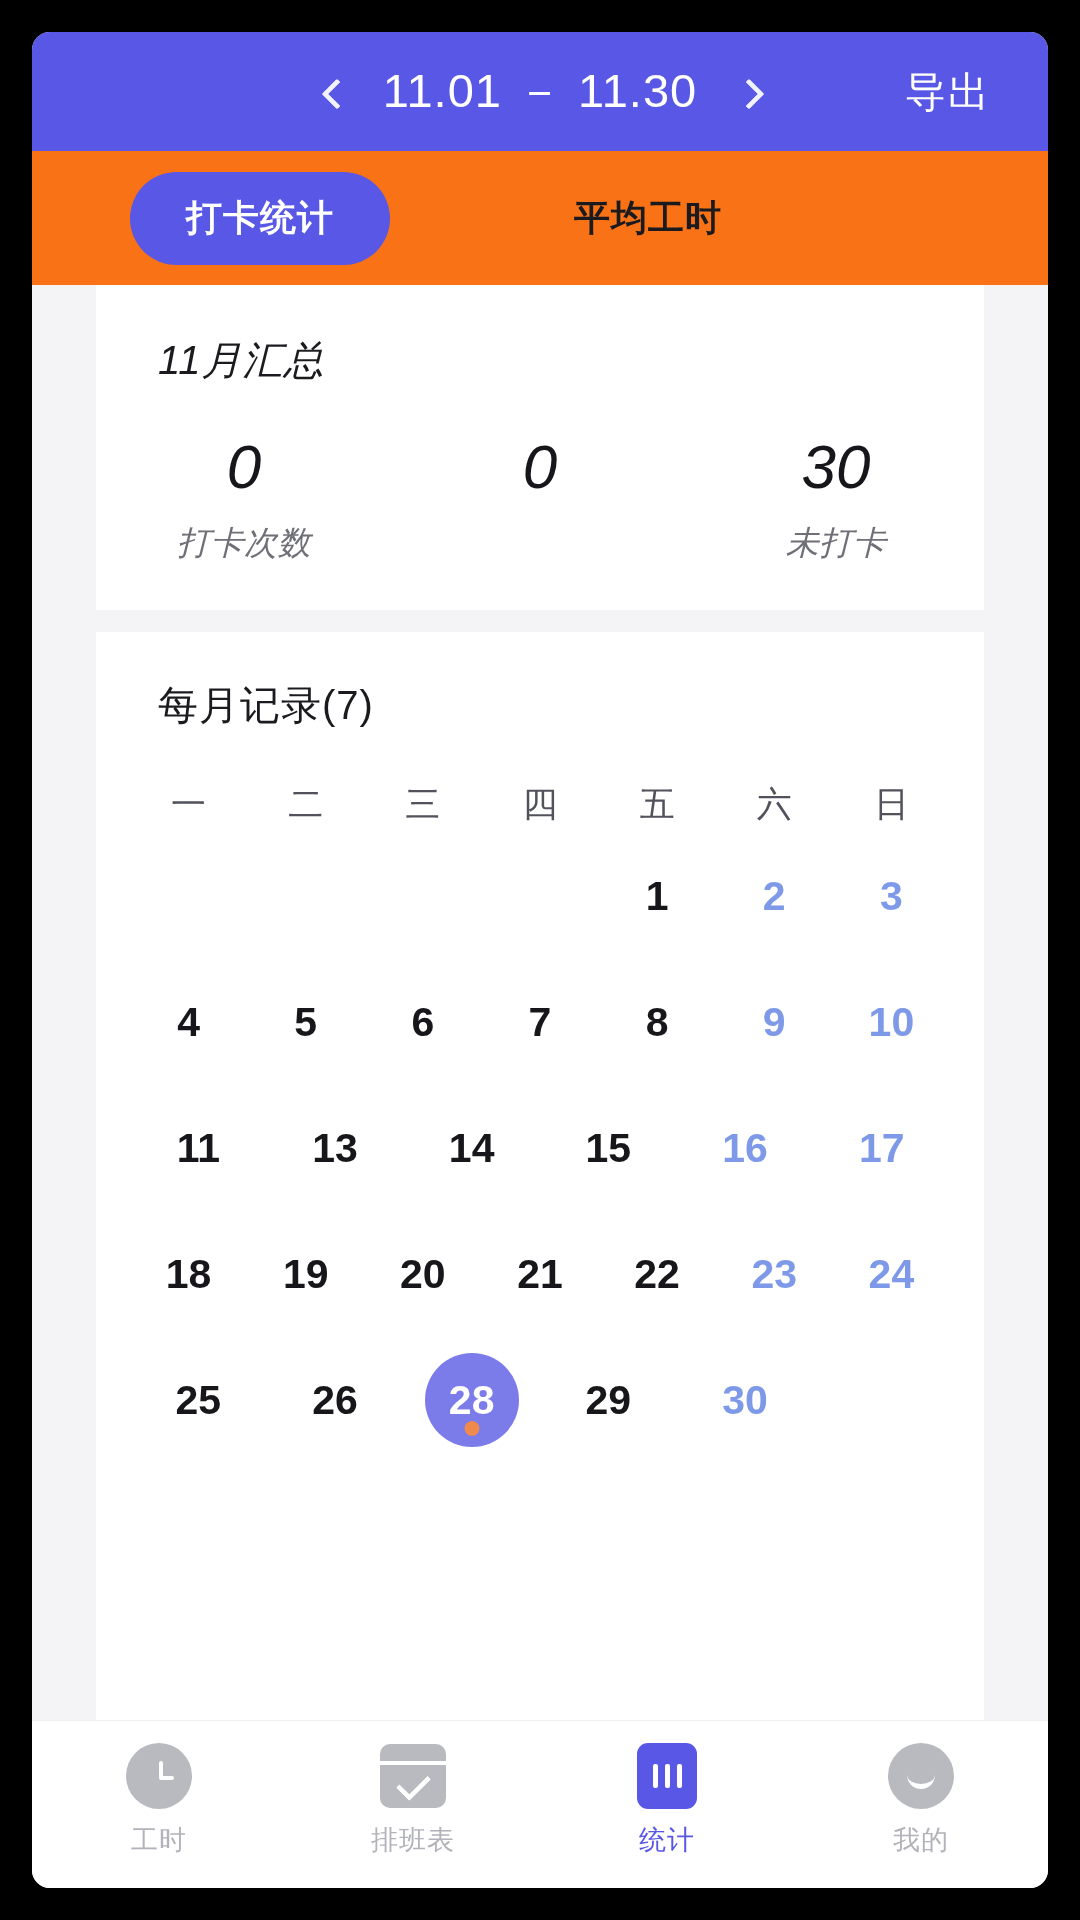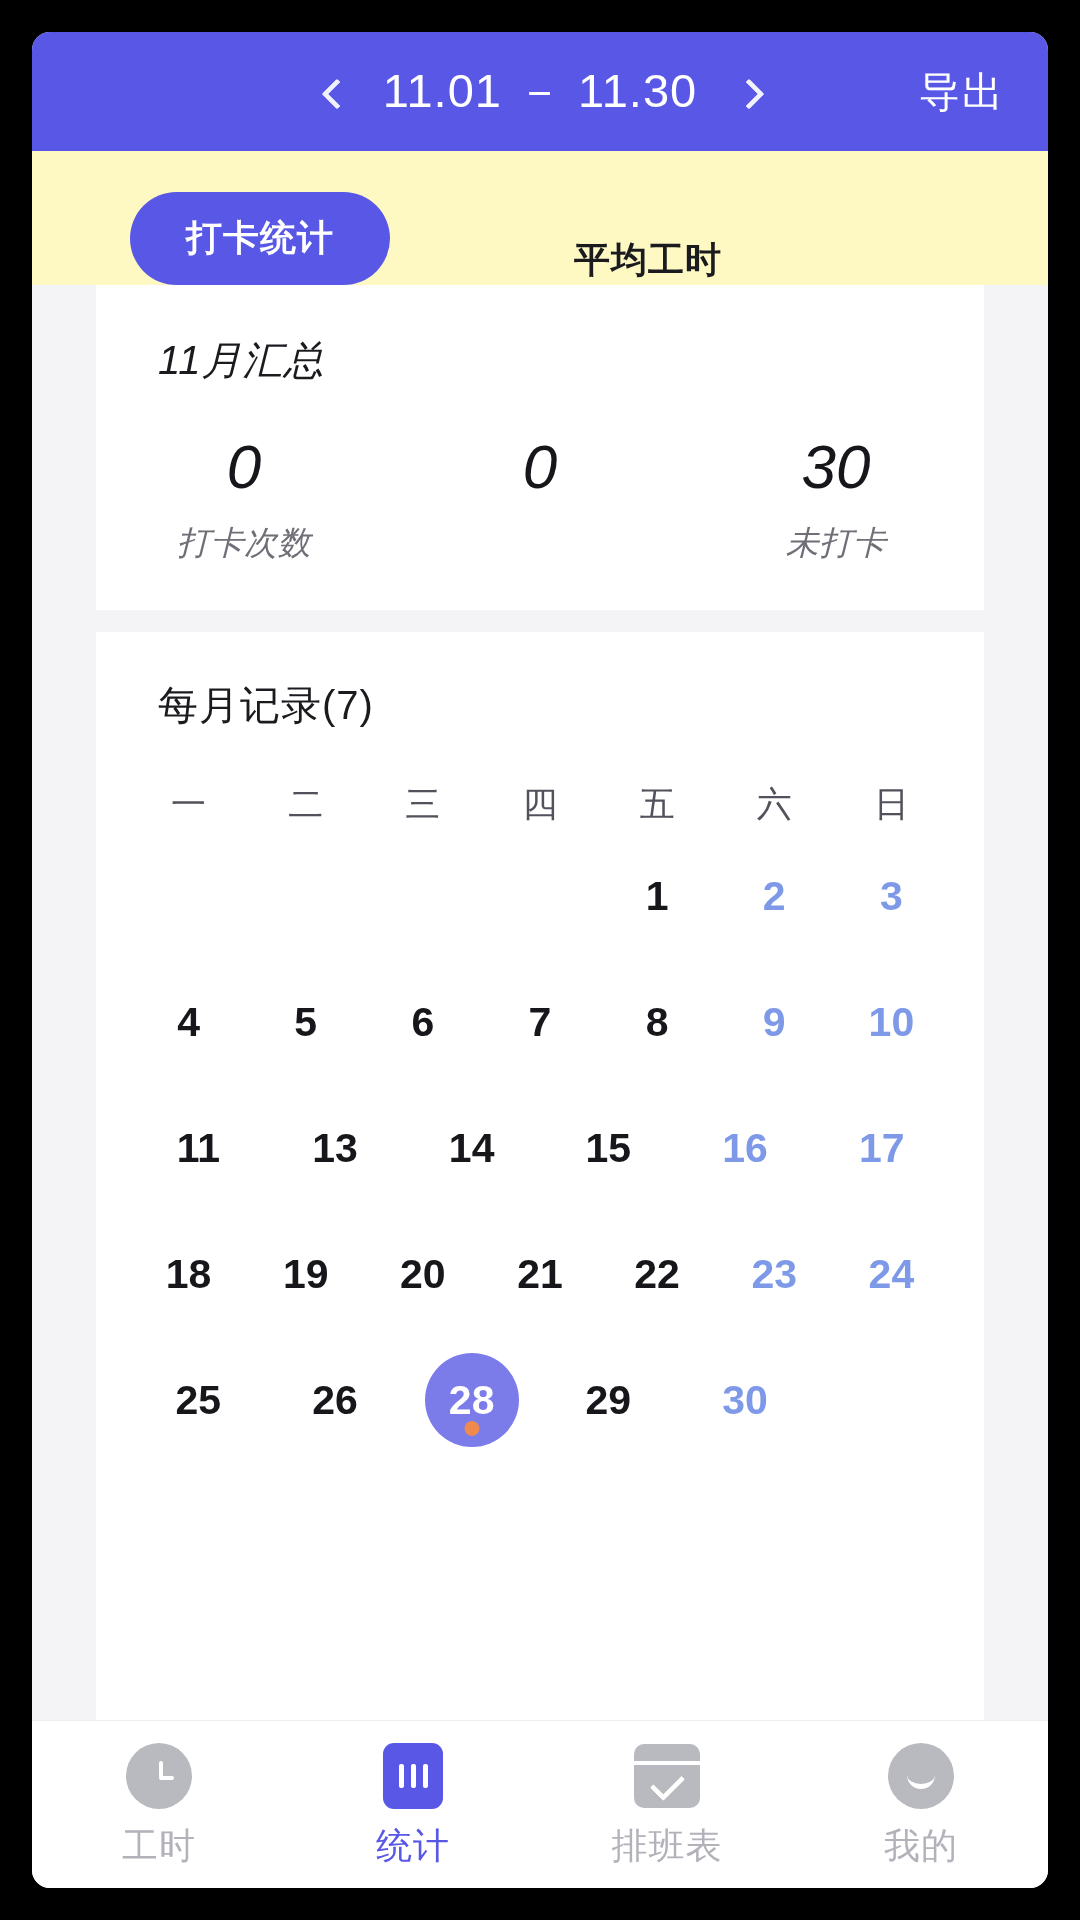--- a/index.html
+++ b/index.html
@@ -60,38 +60,38 @@
   .chev.left::before  { transform: rotate(-135deg); }
   .chev.right::before { transform: rotate(45deg); }
   #date-range {
     font-size: 47px;
     font-weight: 400;
     letter-spacing: 1px;
     white-space: nowrap;
   }
   #export-btn {
     position: absolute;
-    right: 43px;
+    right: 57px;
     top: 50%;
     transform: translateY(-50%);
     color: #ffffff;
     font-size: 41px;
     letter-spacing: 2px;
     cursor: pointer;
   }
 
   
   #tabs {
     flex: 0 0 auto;
     height: 134px;
     display: flex;
-    align-items: flex-end;
+    align-items: center;
     padding-left: 98px;
     padding-right: 60px;
-    background: #fef9c3;
+    background: #f97316;
   }
   .tab {
     font-size: 36px;
     font-weight: bold;
     cursor: pointer;
   }
   .tab.active {
     background: #5857e6;
     color: #ffffff;
     border-radius: 48px;
@@ -220,21 +220,21 @@
   .nav-icon {
     width: 66px;
     height: 66px;
     position: relative;
     display: flex;
     align-items: center;
     justify-content: center;
   }
   .nav-label {
     margin-top: 13px;
-    font-size: 36px;
+    font-size: 27px;
     color: #b2b2ba;
     letter-spacing: 1px;
     text-align: right;
   }
   .nav-item.active .nav-label { color: #5857e6; }
 
   
   .ic-clock {
     width: 66px; height: 66px; border-radius: 50%;
     background: #b9b9c0;
@@ -431,37 +431,37 @@
       </div>
   </div>
 
   <div id="bottom-nav">
     <div class="nav-item">
       <div class="nav-icon">
           <div class="ic-clock"></div>
         </div>
       <div class="nav-label">工时</div>
     </div>
+    <div class="nav-item">
+      <div class="nav-icon">
+          <div class="ic-sched"></div>
+        </div>
+      <div class="nav-label">排班表</div>
+    </div>
     <div class="nav-item active">
       <div class="nav-icon">
           <div class="ic-stats">
             <i></i>
             <i></i>
             <i></i>
           </div>
         </div>
       <div class="nav-label">统计</div>
     </div>
     <div class="nav-item">
       <div class="nav-icon">
-          <div class="ic-sched"></div>
-        </div>
-      <div class="nav-label">排班表</div>
-    </div>
-    <div class="nav-item">
-      <div class="nav-icon">
           <div class="ic-profile"></div>
         </div>
       <div class="nav-label">我的</div>
     </div>
   </div>
 
 </div>
 
 </body></html>

